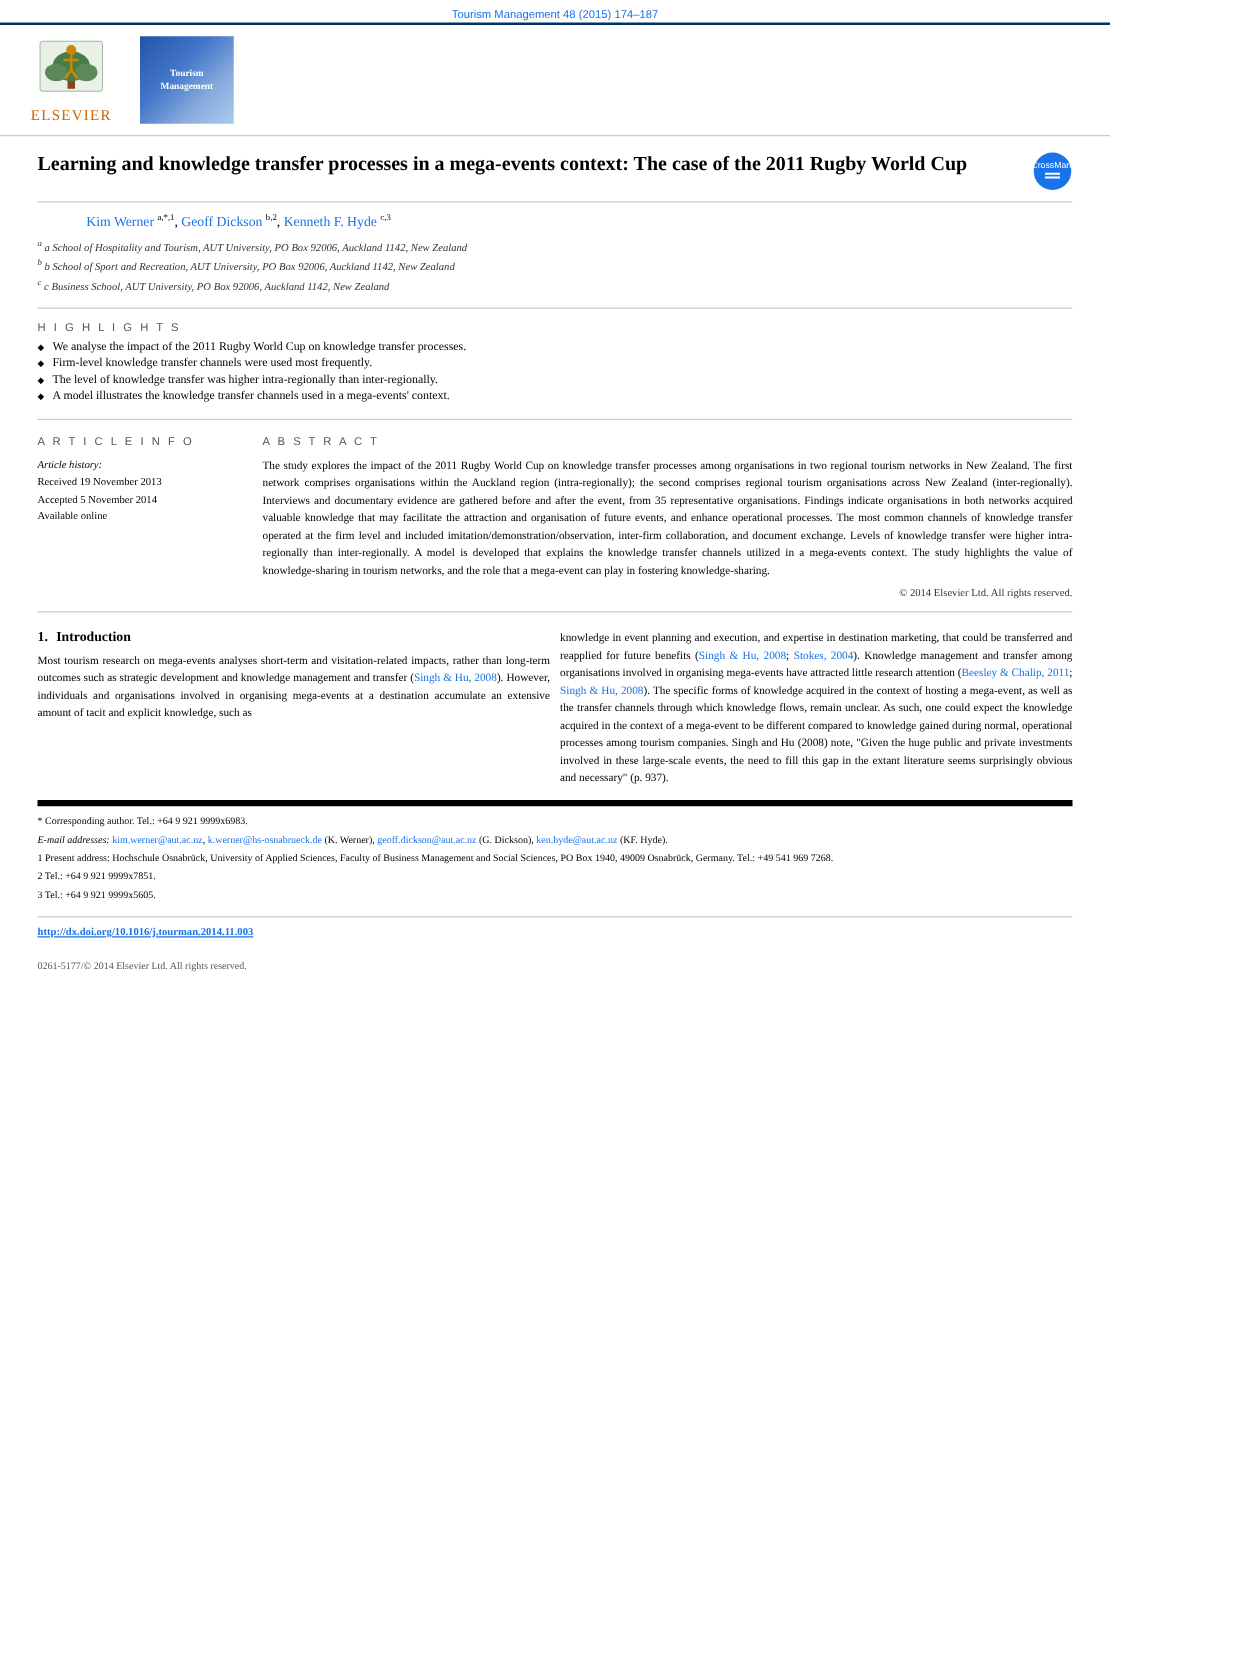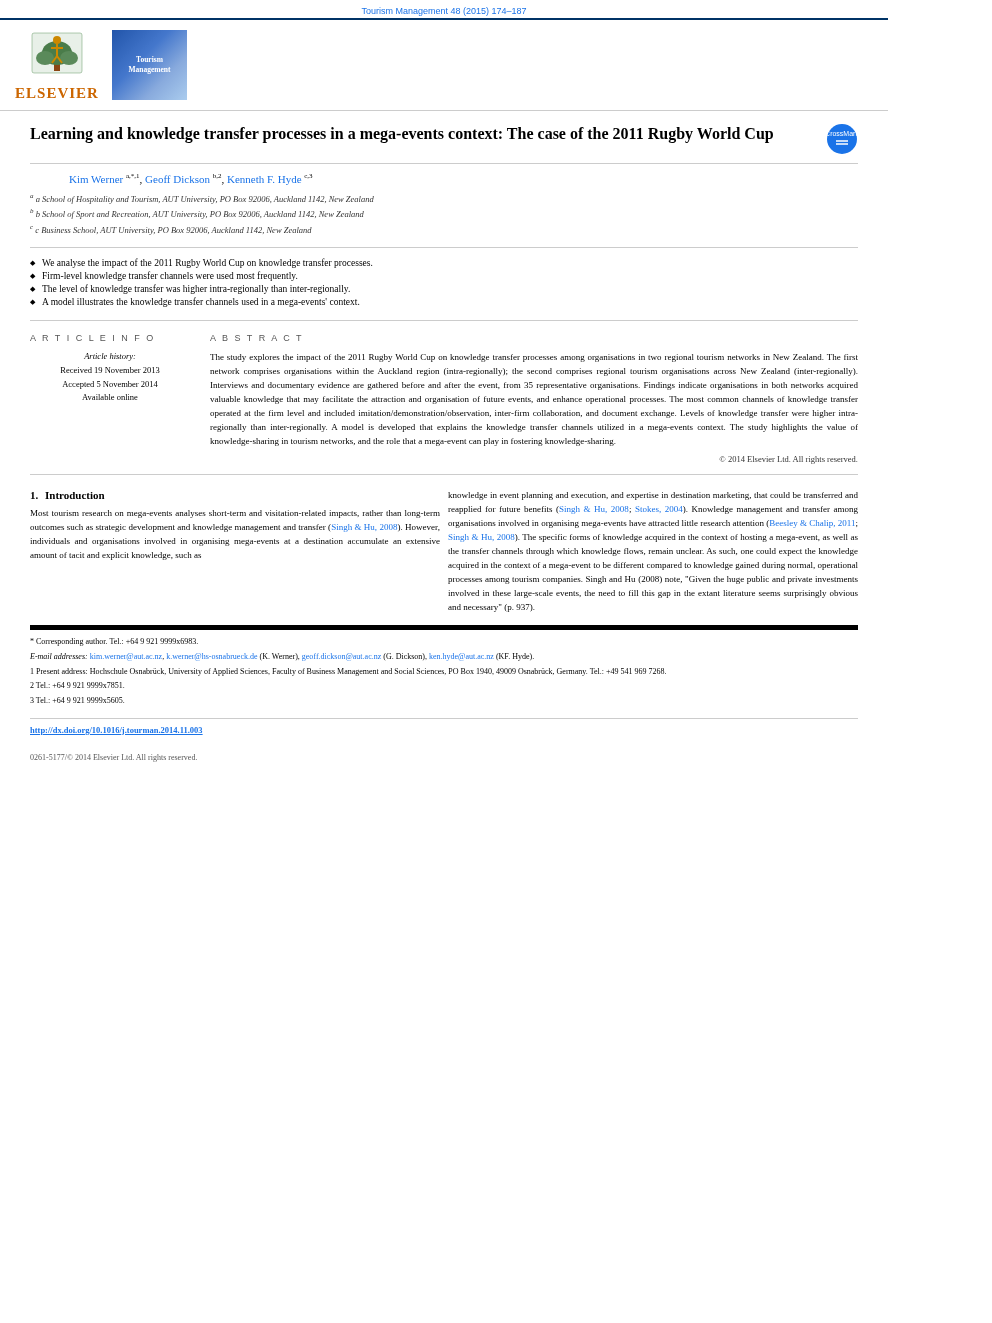--- a/index.html
+++ b/index.html
@@ -44,22 +44,22 @@
       flex-direction: column;
       align-items: center;
     }
 
     .elsevier-tree {
       width: 60px;
       height: 55px;
     }
 
     .elsevier-text {
-      font-size: 15px;
-      font-weight: bold;
+      font-size: 12px;
+      font-weight: normal;
       color: #cc6600;
       letter-spacing: 1px;
       margin-top: 2px;
     }
 
     .journal-center {
       flex: 1;
       text-align: center;
     }
 
@@ -212,21 +212,20 @@
     .col-label {
       font-size: 9px;
       letter-spacing: 2px;
       color: #555;
       margin-bottom: 8px;
       font-family: Arial, sans-serif;
     }
 
     .info-subsection {
       margin-bottom: 8px;
-      text-align: center;
     }
 
     .info-subsection-title {
       font-size: 8.5px;
       font-style: italic;
       color: #000;
       margin-bottom: 3px;
     }
 
     .info-dates {
@@ -397,20 +396,21 @@
       <sup>c,3</sup>
     </div>
 
     <div class="affiliations">
       <div><sup>a</sup> <span>a School of Hospitality and Tourism, AUT University, PO Box 92006, Auckland 1142, New Zealand</span></div>
       <div><sup>b</sup> <span>b School of Sport and Recreation, AUT University, PO Box 92006, Auckland 1142, New Zealand</span></div>
       <div><sup>c</sup> <span>c Business School, AUT University, PO Box 92006, Auckland 1142, New Zealand</span></div>
     </div>
 
     <div class="highlights-section">
+      <div class="section-label">H I G H L I G H T S</div>
       <ul class="highlights-list">
         <li>We analyse the impact of the 2011 Rugby World Cup on knowledge transfer processes.</li>
         <li>Firm-level knowledge transfer channels were used most frequently.</li>
         <li>The level of knowledge transfer was higher intra-regionally than inter-regionally.</li>
         <li>A model illustrates the knowledge transfer channels used in a mega-events' context.</li>
       </ul>
     </div>
 
     <div class="two-col-section">
 

